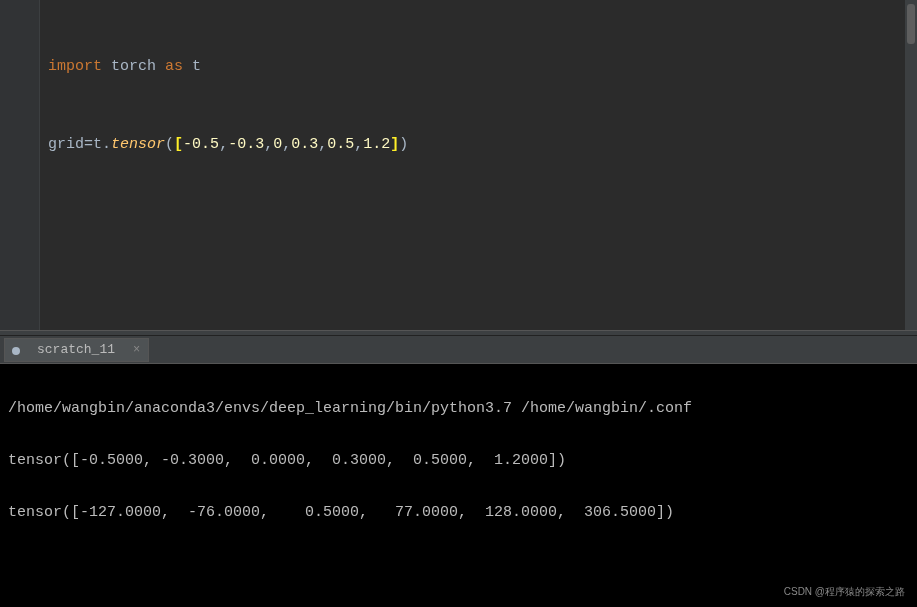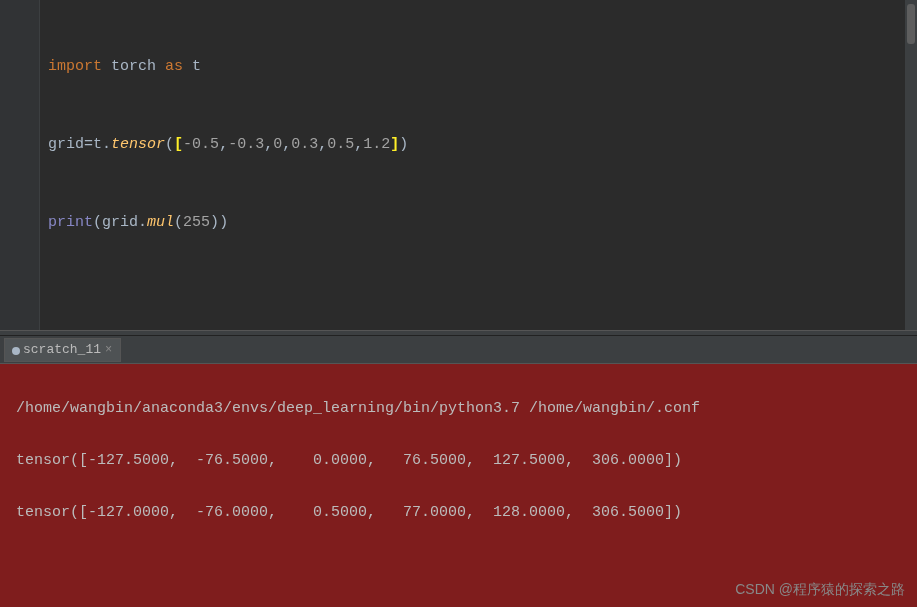--- a/index.html
+++ b/index.html
@@ -30,21 +30,21 @@
       overflow: hidden;
       white-space: pre;
     }
     .kw-import { color: #cc7832; }
     .kw-as { color: #cc7832; }
     .ident { color: #a9b7c6; }
     .func { color: #ffc66d; font-style: italic; }
     .builtin { color: #8888c6; }
     .bracket-y { color: #ffef28; font-weight: bold; }
     .paren { color: #a9b7c6; }
-    .num { color: #a3a3a3; }
+    .num { color: #fef9c3; }
     .op { color: #a9b7c6; }
     .code-line { display: block; height: 26px; }
     .blank { height: 26px; }
     
     .splitter {
       height: 6px;
       background: #3c3f41;
       border-top: 1px solid #555;
       border-bottom: 1px solid #222;
     }
@@ -59,51 +59,51 @@
     }
     .tab {
       display: flex;
       align-items: center;
       height: 24px;
       padding: 0 6px;
       background: #4e5254;
       border: 1px solid #555;
       font-size: 13px;
       color: #bbbbbb;
-      gap: 2px;
+      gap: 16px;
     }
     .tab-icon {
       width: 10px;
       height: 10px;
       color: #61afef;
     }
     .tab-close {
       color: #888;
       font-size: 12px;
       cursor: pointer;
       padding: 0 2px;
     }
     
     .console {
-      background: #7f1d1d;
+      background: #000000;
       color: #bbbbbb;
-      padding: 6px 16px;
+      padding: 6px 8px;
       line-height: 26px;
       font-size: 15px;
       white-space: pre;
       height: calc(607px - 330px - 6px - 28px);
       overflow: hidden;
     }
     .console-line { display: block; }
     .watermark {
       position: absolute;
       bottom: 8px;
       right: 12px;
       color: #888;
-      font-size: 14px;
+      font-size: 10px;
       font-family: Arial, sans-serif;
     }
     .scrollbar-vert {
       position: absolute;
       right: 0;
       top: 0;
       width: 12px;
       height: 330px;
       background: #3c3f41;
     }
@@ -118,21 +118,20 @@
     }
   </style>
 </head>
 <body>
 
 <div class="editor-container">
   <div class="gutter"></div>
   <div class="code-area">
     <span class="code-line"><span class="kw-import">import</span> <span class="ident">torch</span> <span class="kw-as">as</span> <span class="ident">t</span></span>
     <span class="code-line"><span class="ident">grid</span><span class="op">=</span><span class="ident">t</span><span class="op">.</span><span class="func">tensor</span><span class="paren">(</span><span class="bracket-y">[</span><span class="num">-0.5</span><span class="op">,</span><span class="num">-0.3</span><span class="op">,</span><span class="num">0</span><span class="op">,</span><span class="num">0.3</span><span class="op">,</span><span class="num">0.5</span><span class="op">,</span><span class="num">1.2</span><span class="bracket-y">]</span><span class="paren">)</span></span>
-    <span class="code-line"><span class="builtin">print</span><span class="paren">(</span><span class="ident">grid</span><span class="op">.</span><span class="func">mul</span><span class="paren">(</span><span class="num">255</span><span class="paren">)</span><span class="paren">)</span></span>
     
     
     <span class="blank"></span>
     <span class="blank"></span>
     
   </div>
   <div class="scrollbar-vert">
     <div class="scrollbar-thumb"></div>
   </div>
 </div>
@@ -146,20 +145,20 @@
           <circle cx="5" cy="5" r="4" fill="#a9b7c6"></circle>
         </svg>
     </span>
     <span>scratch_11</span>
     <span class="tab-close">×</span>
   </div>
 </div>
 
 <div class="console">
 <span class="console-line">/home/wangbin/anaconda3/envs/deep_learning/bin/python3.7 /home/wangbin/.conf</span>
-<span class="console-line">tensor([-127.5000,  -76.5000,    0.0000,   76.5000,  127.5000,  306.0000])</span>
+<span class="console-line">tensor([-0.5000, -0.3000,  0.0000,  0.3000,  0.5000,  1.2000])</span>
 <span class="console-line">tensor([-127.0000,  -76.0000,    0.5000,   77.0000,  128.0000,  306.5000])</span>
 
 <span class="console-line"></span>
 
 </div>
 
 <div class="watermark">CSDN @程序猿的探索之路</div>
 
 </body></html>

